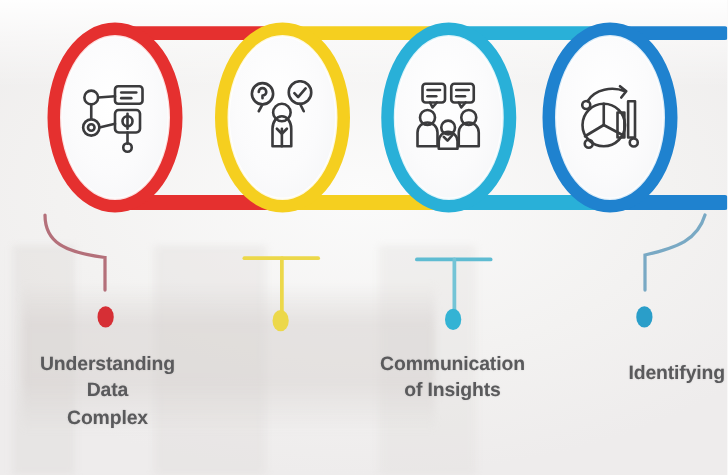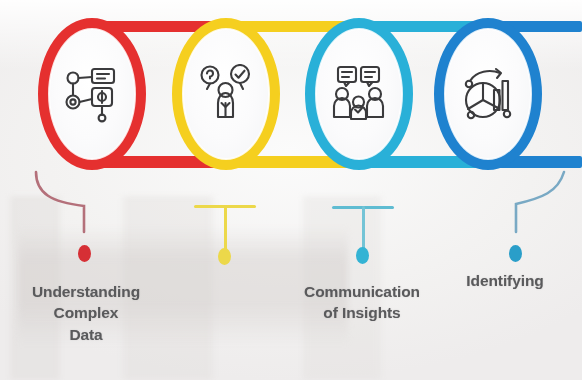--- a/index.html
+++ b/index.html
@@ -266,28 +266,28 @@
     <svg class="conn-curve" style="left:486px; top:172px; width:80px; height:62px;">
       <path d="M78 0 C 72 20, 56 26, 30 32 L 30 60" stroke="#79a9c4" stroke-width="2.6" fill="none" stroke-linecap="round"></path>
     </svg>
     <div class="conn-dot" style="left:509px; top:245px; background:#2a9ec9;"></div>
   </div>
 
   <div class="stage">
 
     <div class="label" style="left:6px; top:281px; width:160px;">
       <div>Understanding</div>
+      <div>Data</div>
       <div>Complex</div>
-      <div>Data</div>
     </div>
 
 
     <div class="label" style="left:283px; top:281px; width:158px;">
       <div>Communication</div>
       <div>of Insights</div>
     </div>
 
-    <div class="label" style="left:430px; top:270px; width:150px;">
+    <div class="label" style="left:430px; top:288px; width:150px;text-align:right;">
       <div>Identifying</div>
     </div>
   </div>
 
 </div>
 
 </body></html>

